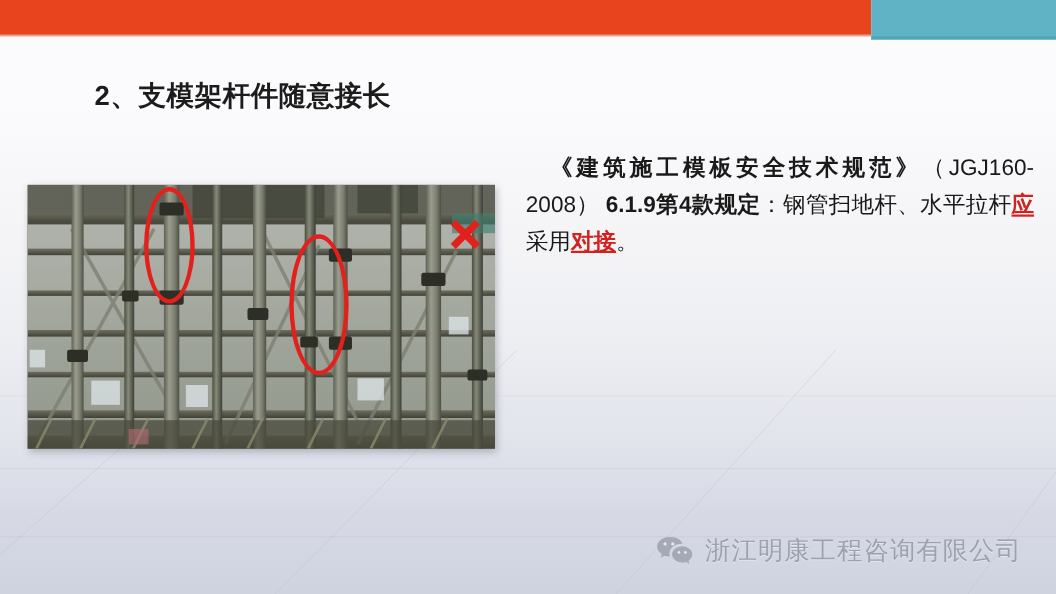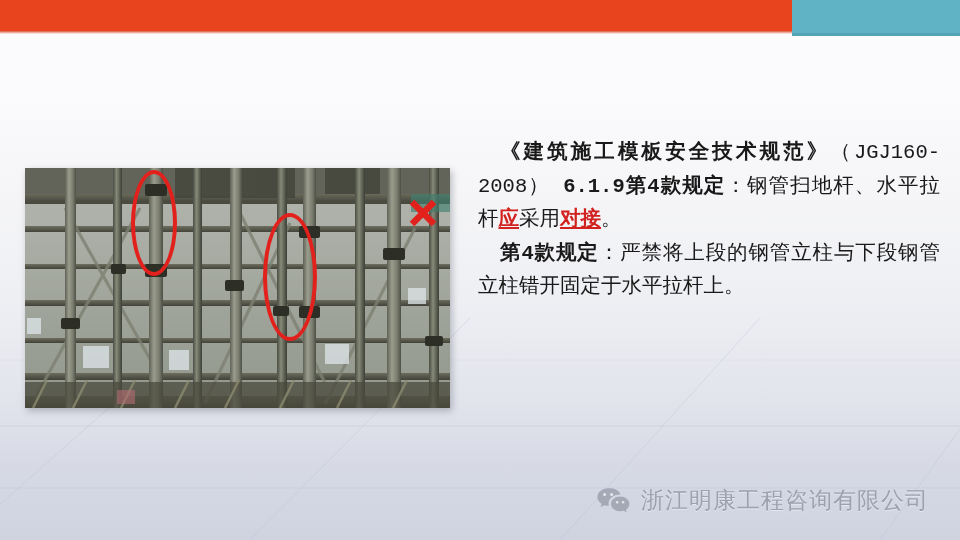--- a/index.html
+++ b/index.html
@@ -108,21 +108,20 @@
 
   
   #body-copy {
     position: absolute;
     left: 478px; top: 136px;
     width: 462px;
     font-size: 20.5px;
     line-height: 33.5px;
     color: #191919;
     text-align: justify;
-    font-family: Liberation Mono, monospace;
   }
   #body-copy p { margin: 0; }
   .p-indent { text-indent: 0; }
   .bold { font-weight: bold; }
   .red-u {
     color: #d2221f;
     font-weight: bold;
     text-decoration: underline;
     text-underline-offset: 2px;
   }
@@ -165,20 +164,21 @@
       </g>
       <g stroke="#c3c8d8" stroke-width="0.6" fill="none" opacity="0.3">
         <line x1="0" y1="60" x2="960" y2="60"></line>
       </g>
     </svg>
   </div>
 
   <div id="band-orange"></div>
   <div id="band-teal"></div>
 
+  <div id="title">2、支模架杆件随意接长</div>
 
   <div id="photo-wrap">
     <div id="photo">
       <svg viewBox="0 0 425 240" preserveAspectRatio="none">
         <defs>
           <linearGradient id="skyg" x1="0" y1="0" x2="0" y2="1">
             <stop offset="0" stop-color="#cfd2cd"></stop>
             <stop offset="1" stop-color="#9fa59b"></stop>
           </linearGradient>
           <linearGradient id="pipe" x1="0" y1="0" x2="1" y2="0">
@@ -290,23 +290,20 @@
           <line x1="26" y1="4" x2="4" y2="26"></line>
         </g>
       </svg>
     </div>
   </div>
 
   <div id="body-copy">
     <p class="p-indent">
       <span class="lead"></span><span class="bold">《建筑施工模板安全技术规范》</span><span>（JGJ160-2008）</span>&nbsp;<span class="bold">6.1.9第4款规定</span><span>：</span><span>钢管扫地杆、水平拉杆</span><span class="red-u">应</span><span>采用</span><span class="red-u">对接</span><span>。</span>
     </p>
-    <p>
-      <span class="lead"></span><span class="bold">第4款规定</span><span>：</span><span>严禁将上段的钢管立柱与下段钢管立柱错开固定于水平拉杆上。</span>
-    </p>
   </div>
 
   <div id="watermark">
     <span id="wechat-icon-wrap">
       <svg id="wechat-icon" viewBox="0 0 34 30">
         <g fill="#8a8e9c">
           <path d="M12.4 2.2C6.3 2.2 1.4 6.1 1.4 10.9c0 2.8 1.6 5.3 4.2 6.9l-1 3.3 3.7-1.9c1.2.4 2.6.6 4.1.6h.6c-.3-.8-.4-1.6-.4-2.4 0-5 4.9-9 11-9 .3 0 .6 0 .9.1-.9-3.6-5.4-6.3-11-6.3z"></path>
           <circle cx="8.6" cy="8.5" r="1.5" fill="#f2f2f4"></circle>
           <circle cx="15.6" cy="8.5" r="1.5" fill="#f2f2f4"></circle>
           <path d="M33.4 17.9c0-4.1-4.1-7.4-9.2-7.4s-9.2 3.3-9.2 7.4c0 4.1 4.1 7.4 9.2 7.4 1.2 0 2.3-.2 3.4-.5l3.2 1.7-.9-2.8c2.1-1.4 3.5-3.4 3.5-5.8z"></path>

